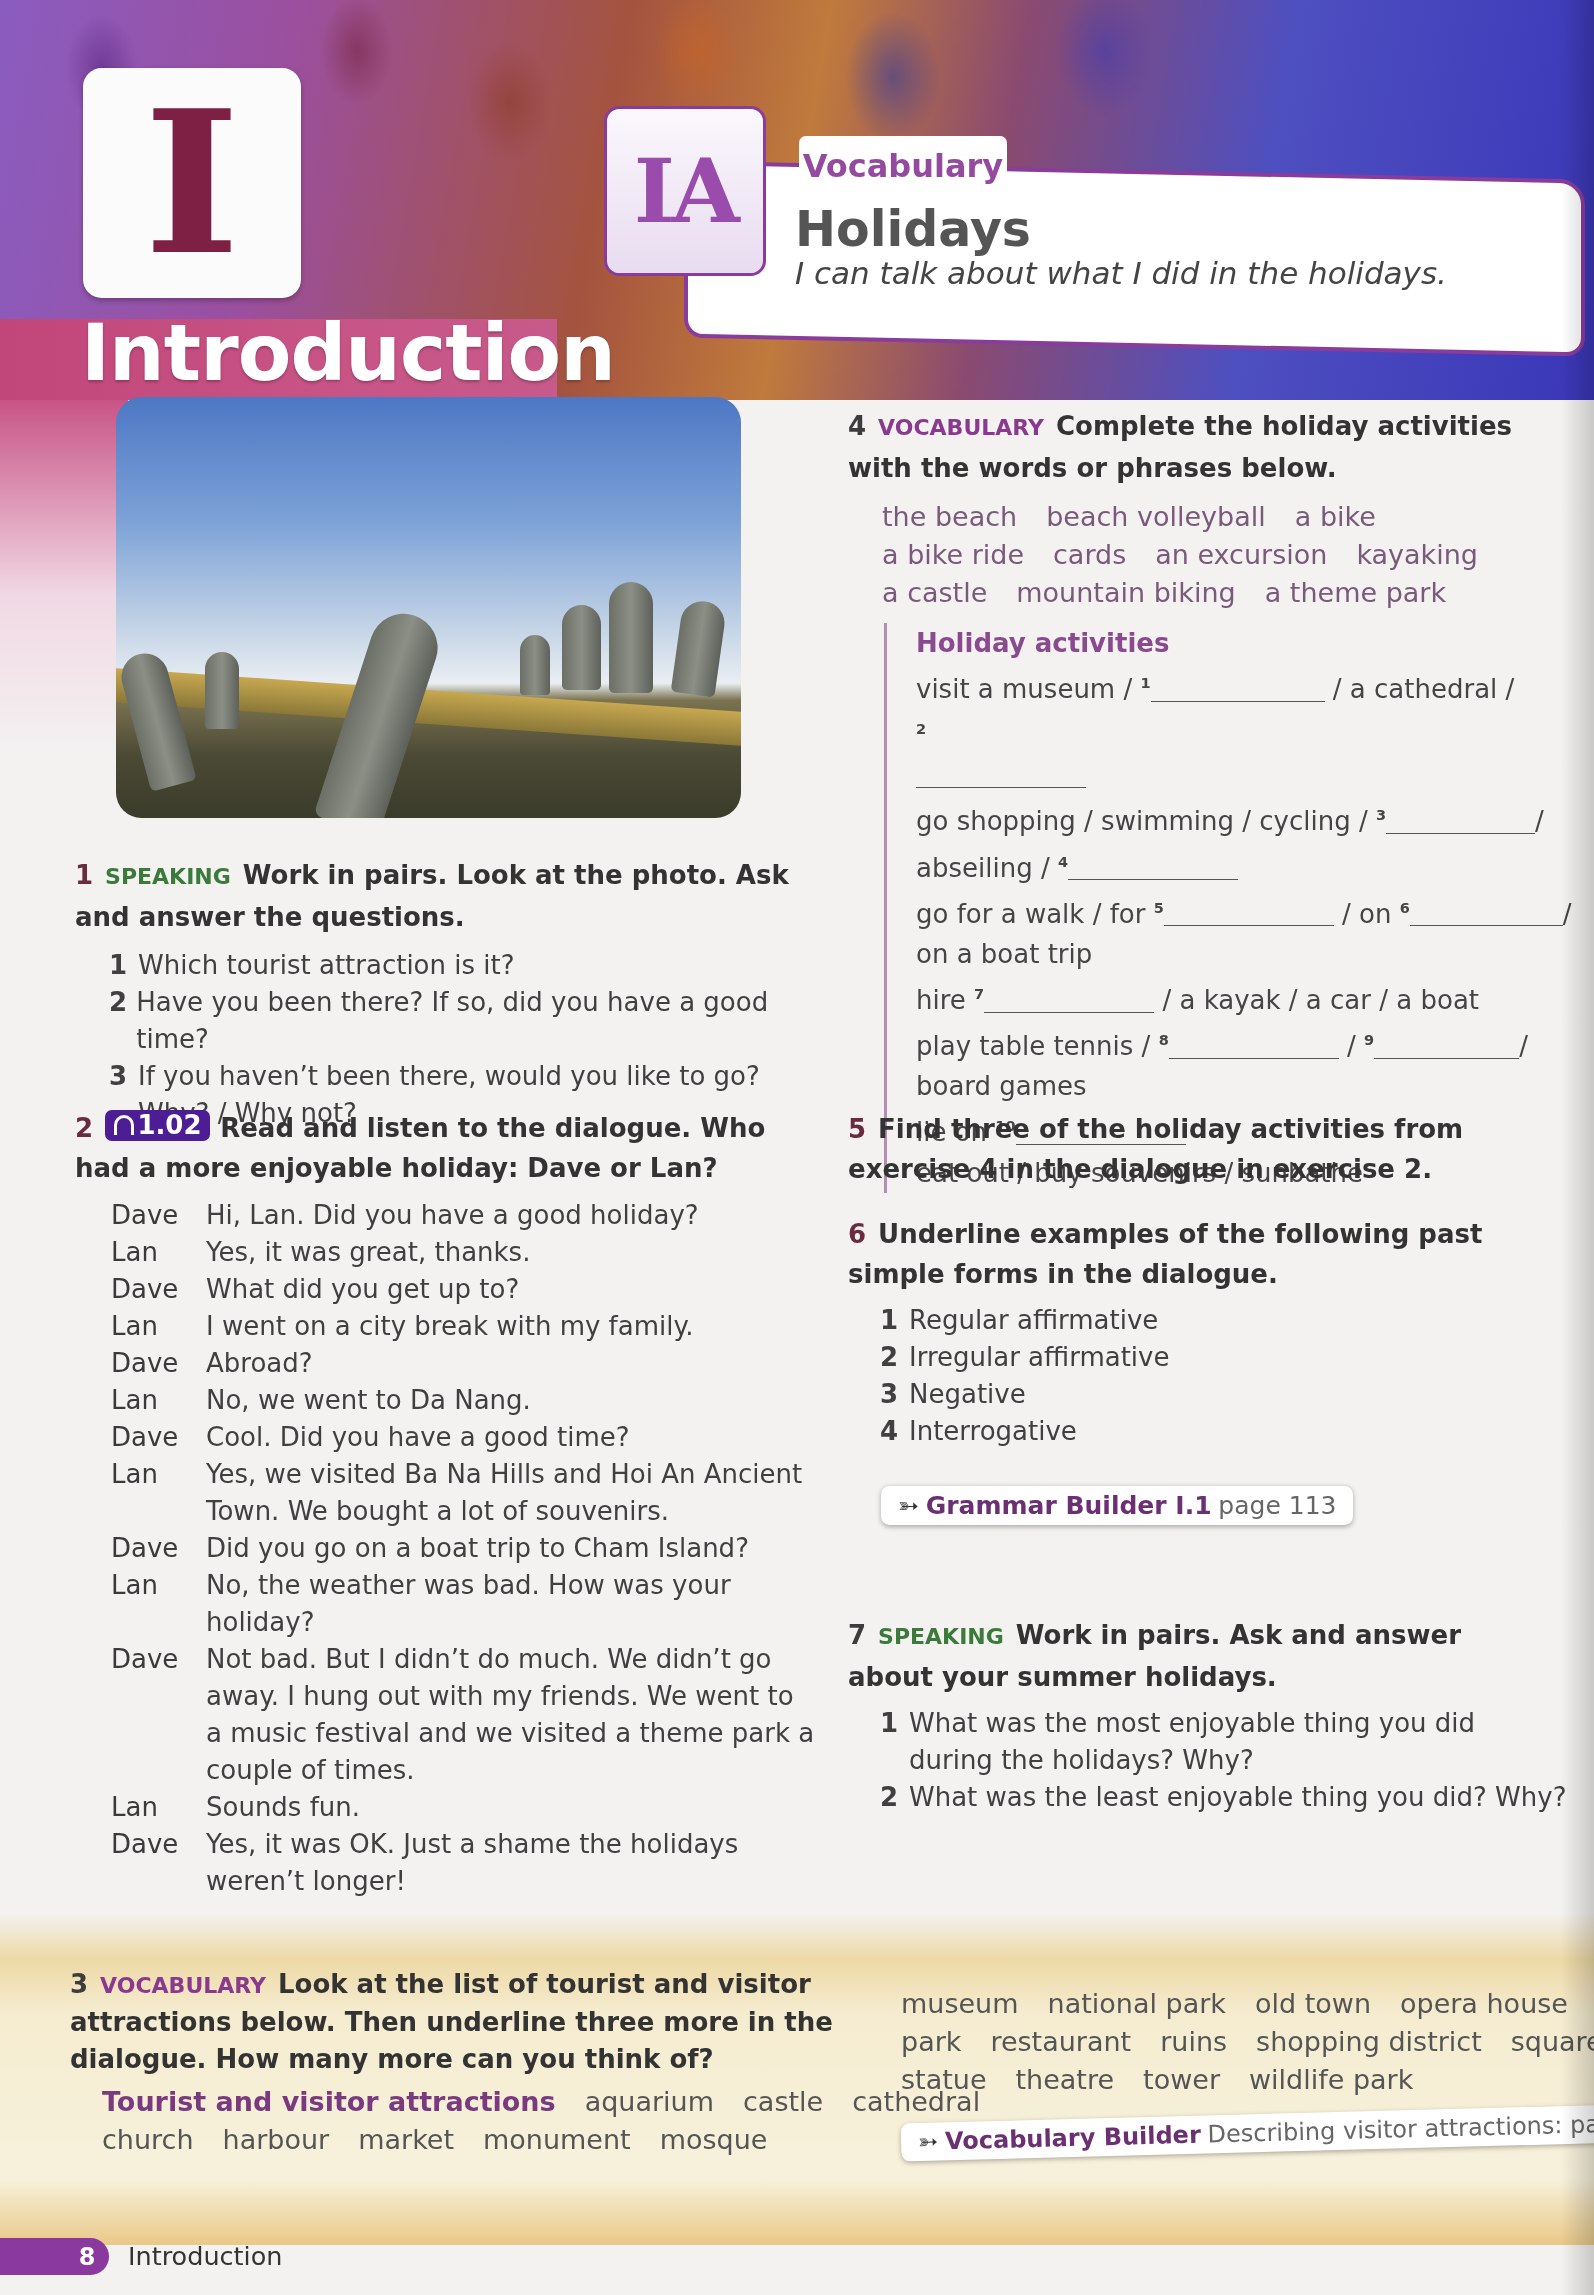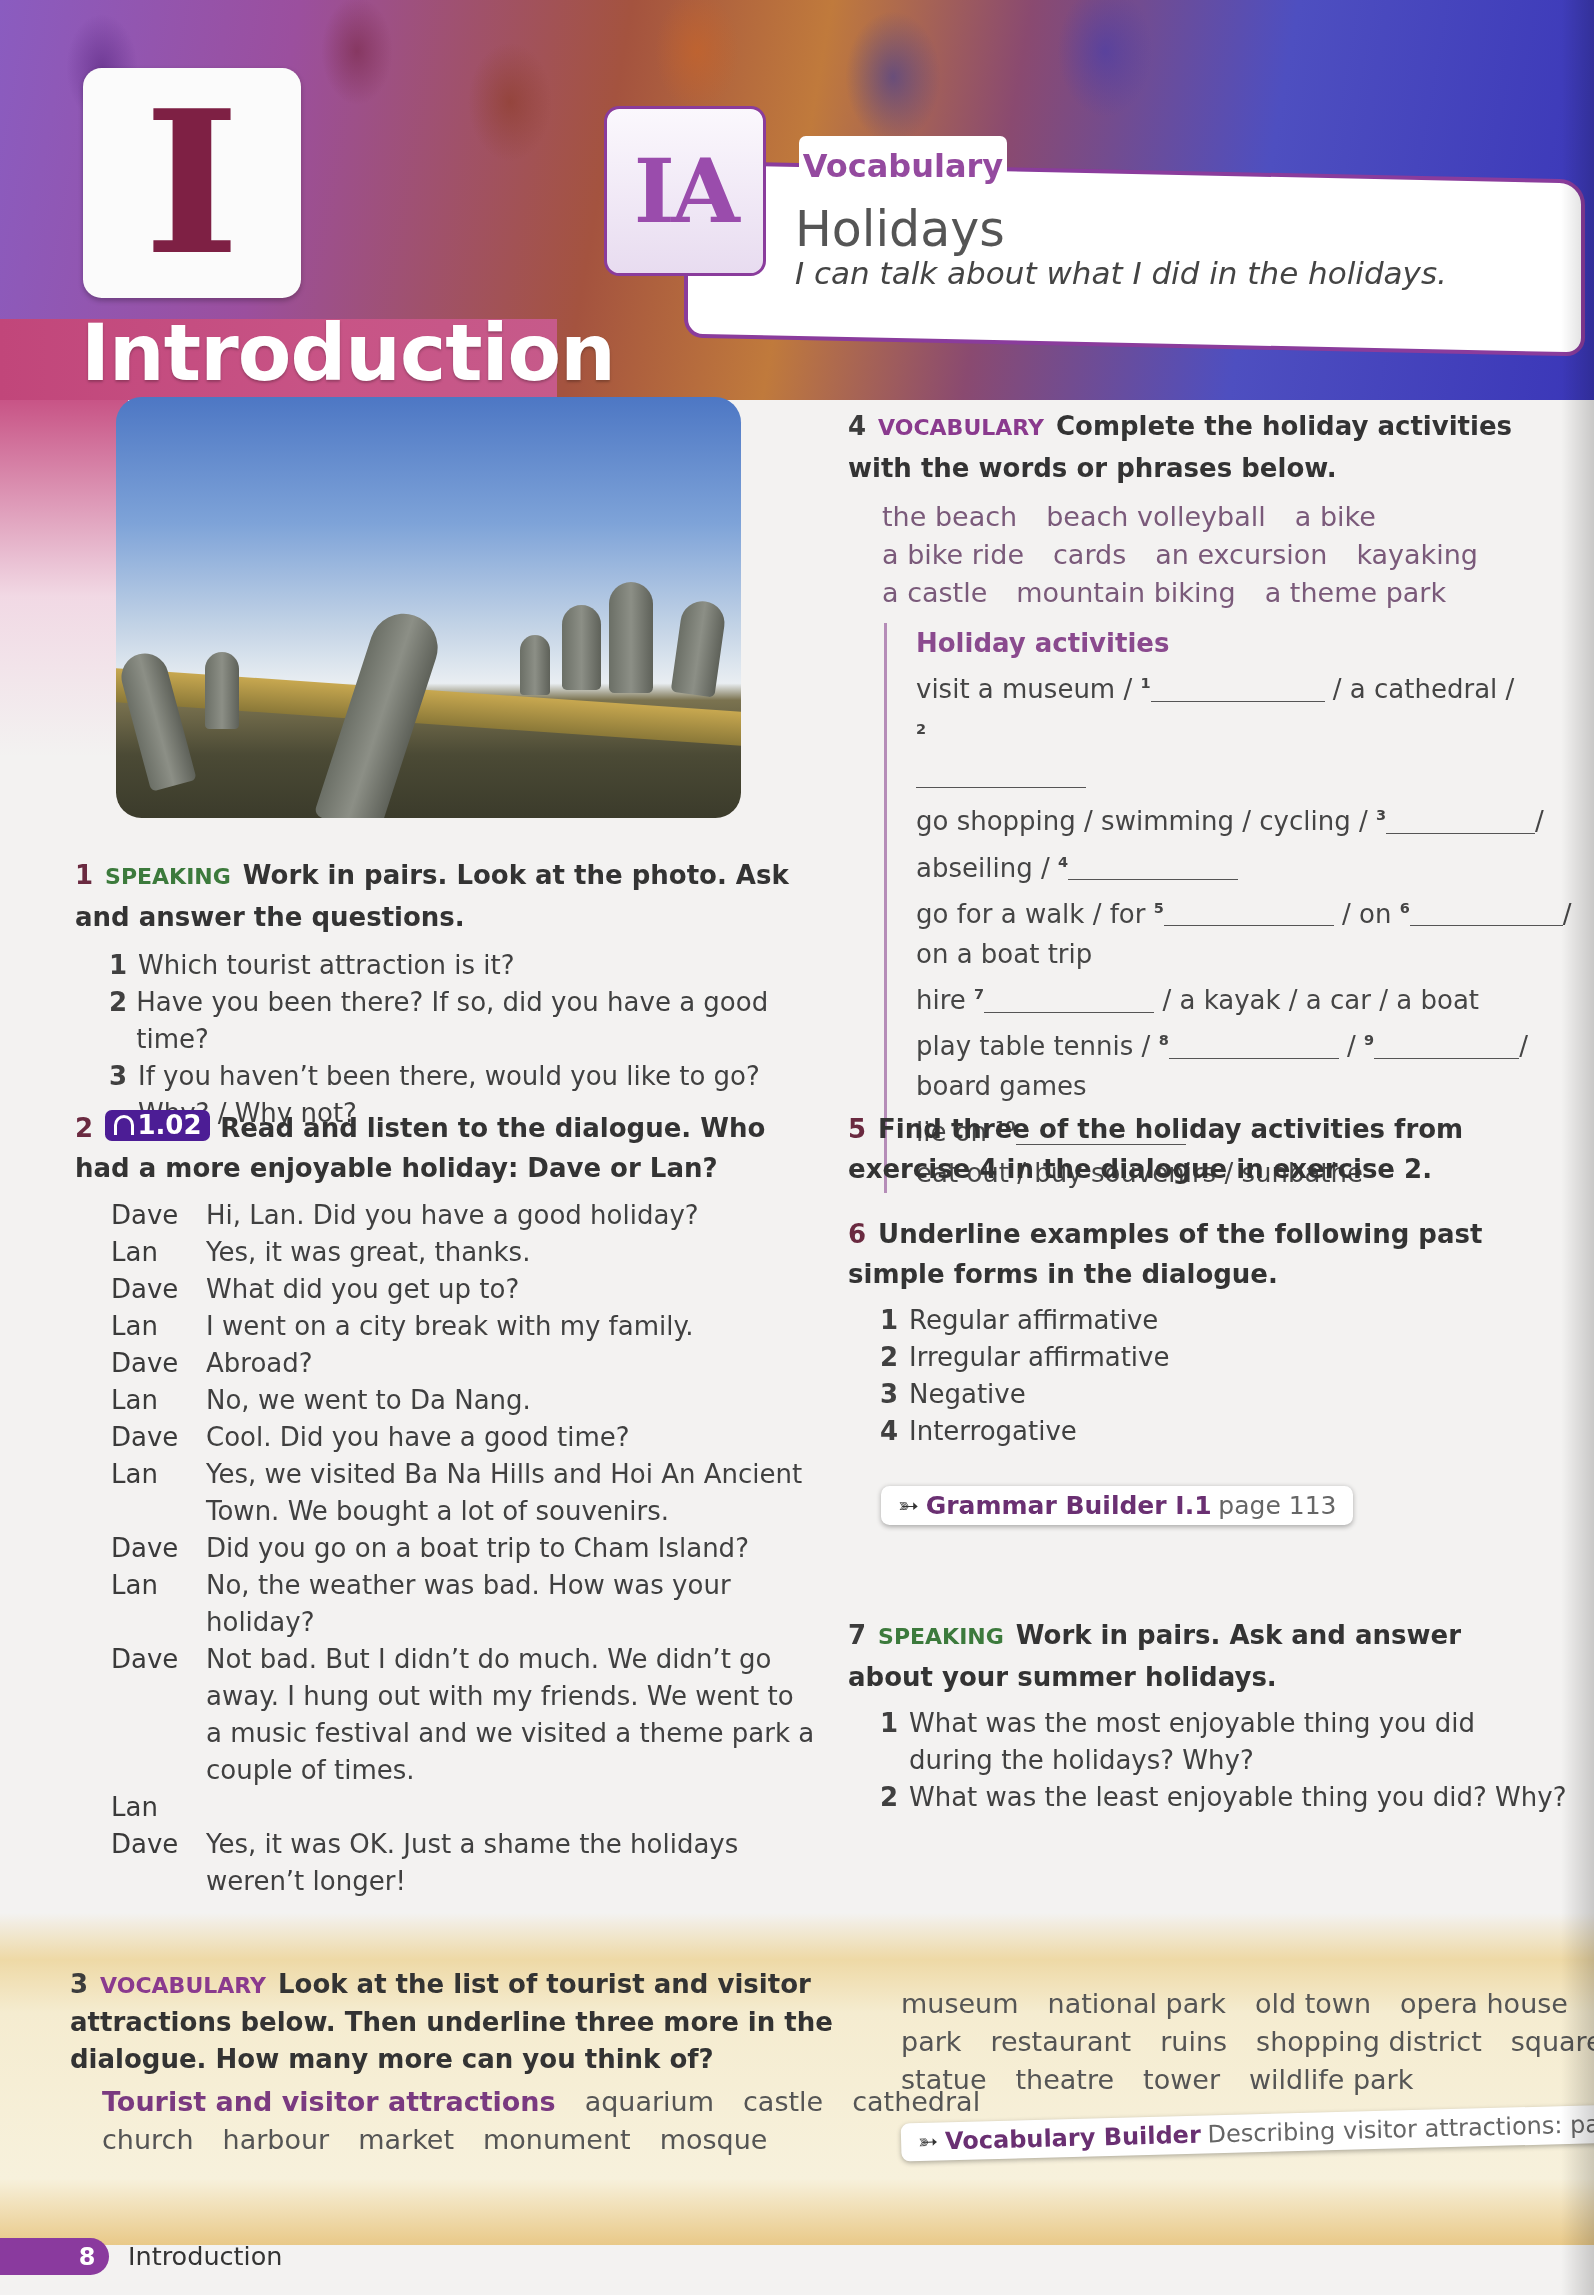--- a/index.html
+++ b/index.html
@@ -67,21 +67,21 @@
     color: #9a4cac; letter-spacing: -3.4px;
   }
   .section-tab {
     position: absolute; left: 799px; top: 136px; width: 208px; height: 60px;
     background: #fff; border-radius: 6.8px 6.8px 0 0;
     display: flex; align-items: center; justify-content: center;
   }
   .section-tab span { font-size: 32px; font-weight: bold; color: #944a9f; }
   .lesson-title {
     position: absolute; left: 795px; top: 201px;
-    font-size: 49px; font-weight: normal; color: #555;
+    font-size: 49px; font-weight: bold; color: #555;
   }
   .lesson-objective {
     position: absolute; left: 795px; top: 255px;
     font-size: 31px; font-style: italic; color: #444;
   }
   
   .photo {
     position: absolute; left: 116px; top: 397px; width: 625px; height: 421px;
     border-radius: 25.5px; overflow: hidden;
     background: linear-gradient(180deg, #4d77c4 0%, #7ea3d8 30%, #c4d4e6 55%, #e9eef2 68%, #7b7350 72%, #4b4a35 85%, #3b3b2b 100%);
@@ -256,20 +256,21 @@
   <div class="dline">
       <span class="speaker">Lan</span>
       <span class="speech">No, the weather was bad. How was your holiday?</span>
     </div>
   <div class="dline">
       <span class="speaker">Dave</span>
       <span class="speech">Not bad. But I didn’t do much. We didn’t go away. I hung out with my friends. We went to a music festival and we visited a theme park a couple of times.</span>
     </div>
   <div class="dline">
       <span class="speaker">Lan</span>
+      <span class="speech">Sounds fun.</span>
     </div>
   <div class="dline">
       <span class="speaker">Dave</span>
       <span class="speech">Yes, it was OK. Just a shame the holidays weren’t longer!</span>
     </div>
 </div>
 
 <div class="ex" style="left:848px;top:406px;width:706px;">
   <span class="ex-num">4</span><span class="tag purple">VOCABULARY</span><span class="instr">Complete the holiday activities with the words or phrases below.</span>
 </div>

